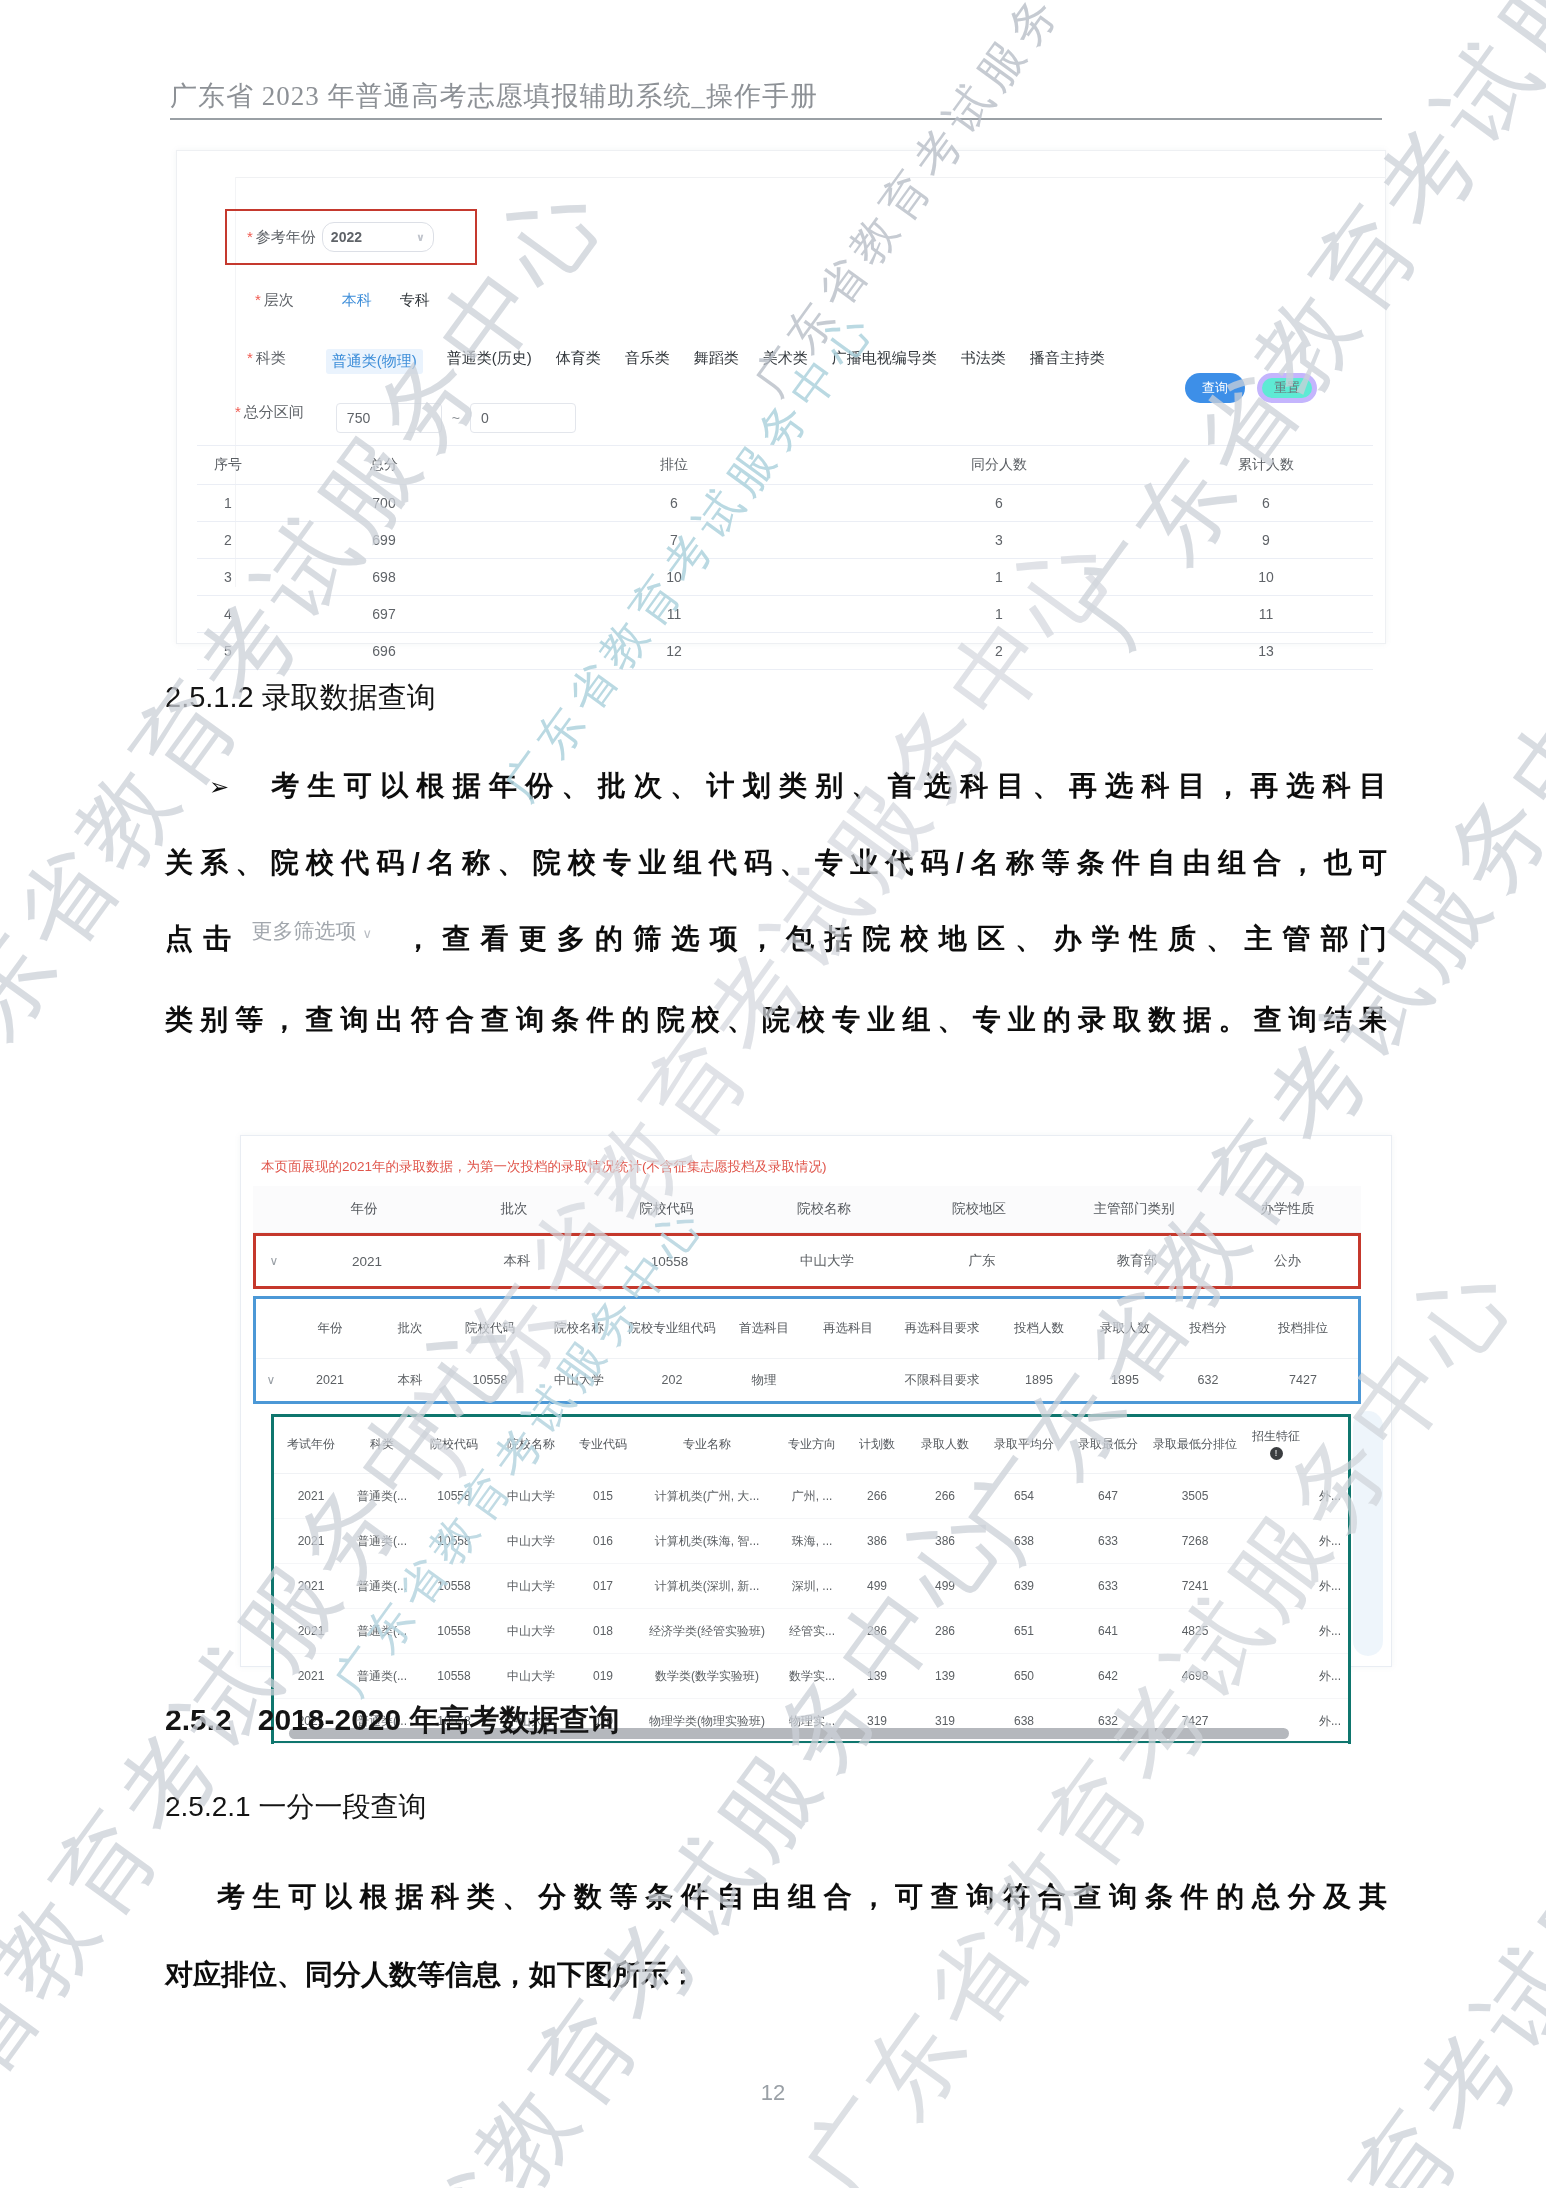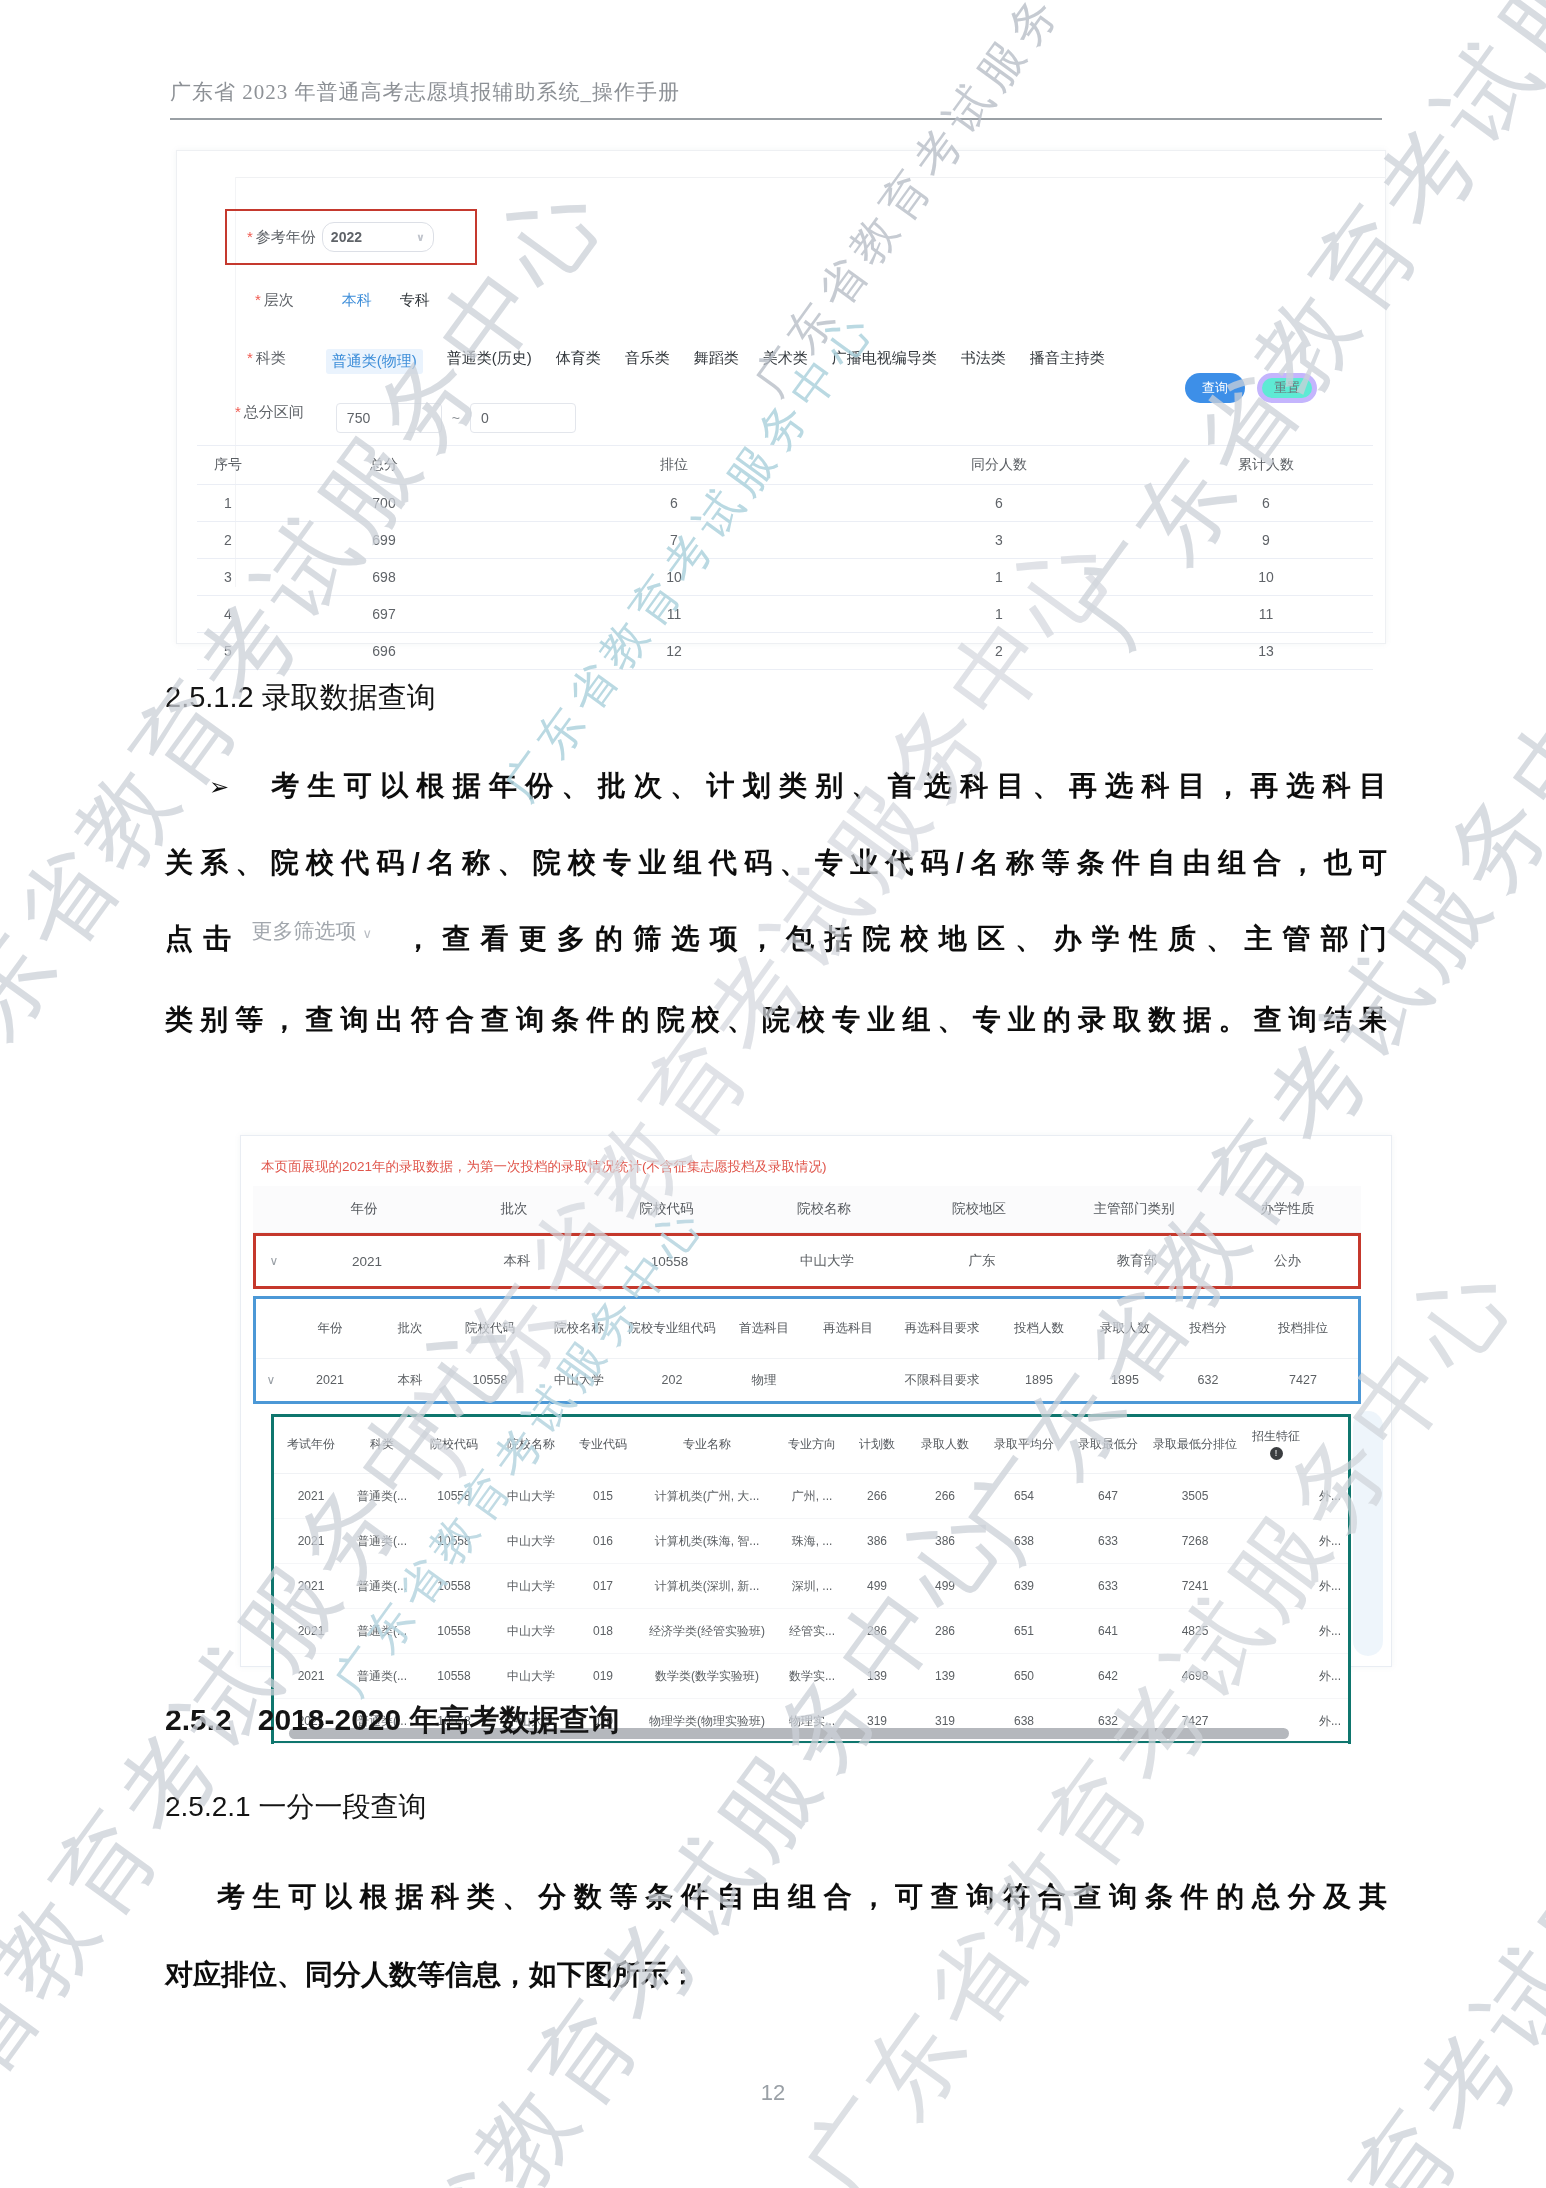--- a/index.html
+++ b/index.html
@@ -1,19 +1,19 @@
 <!DOCTYPE html>
 <html><head>
 <meta charset="utf-8">
 <style>
   html,body{margin:0;padding:0;background:#888;}
   #page{position:relative;width:1546px;height:2188px;background:#ffffff;overflow:hidden;
         font-family:"Liberation Sans","DejaVu Sans",sans-serif;color:#222;}
   
-  .doc-header{position:absolute;left:170px;top:78px;width:1212px;font-size:21px;
+  .doc-header{position:absolute;left:170px;top:78px;width:1212px;font-size:27px;
               color:#8d9196;letter-spacing:1px;font-family:"Liberation Serif","DejaVu Serif",serif;}
   .doc-rule{position:absolute;left:170px;top:118px;width:1212px;height:2px;background:#9aa0a5;}
   
   .shot{position:absolute;background:#fff;border:1px solid #eef0f3;box-shadow:0 0 6px rgba(120,130,140,.08);}
   #shot1{left:176px;top:150px;width:1208px;height:492px;}
   #shot1 .inner-top{position:absolute;left:58px;top:26px;right:0;height:1px;background:#f0f1f3;}
   #shot1 .inner-left{position:absolute;left:58px;top:26px;width:1px;height:410px;background:#f3f4f6;}
   .redbox1{position:absolute;left:48px;top:58px;width:252px;height:56px;border:2px solid #c5392e;
            display:flex;align-items:center;gap:6px;padding-left:20px;box-sizing:border-box;}
   .flabel{font-size:15px;color:#5f6368;white-space:nowrap;}

